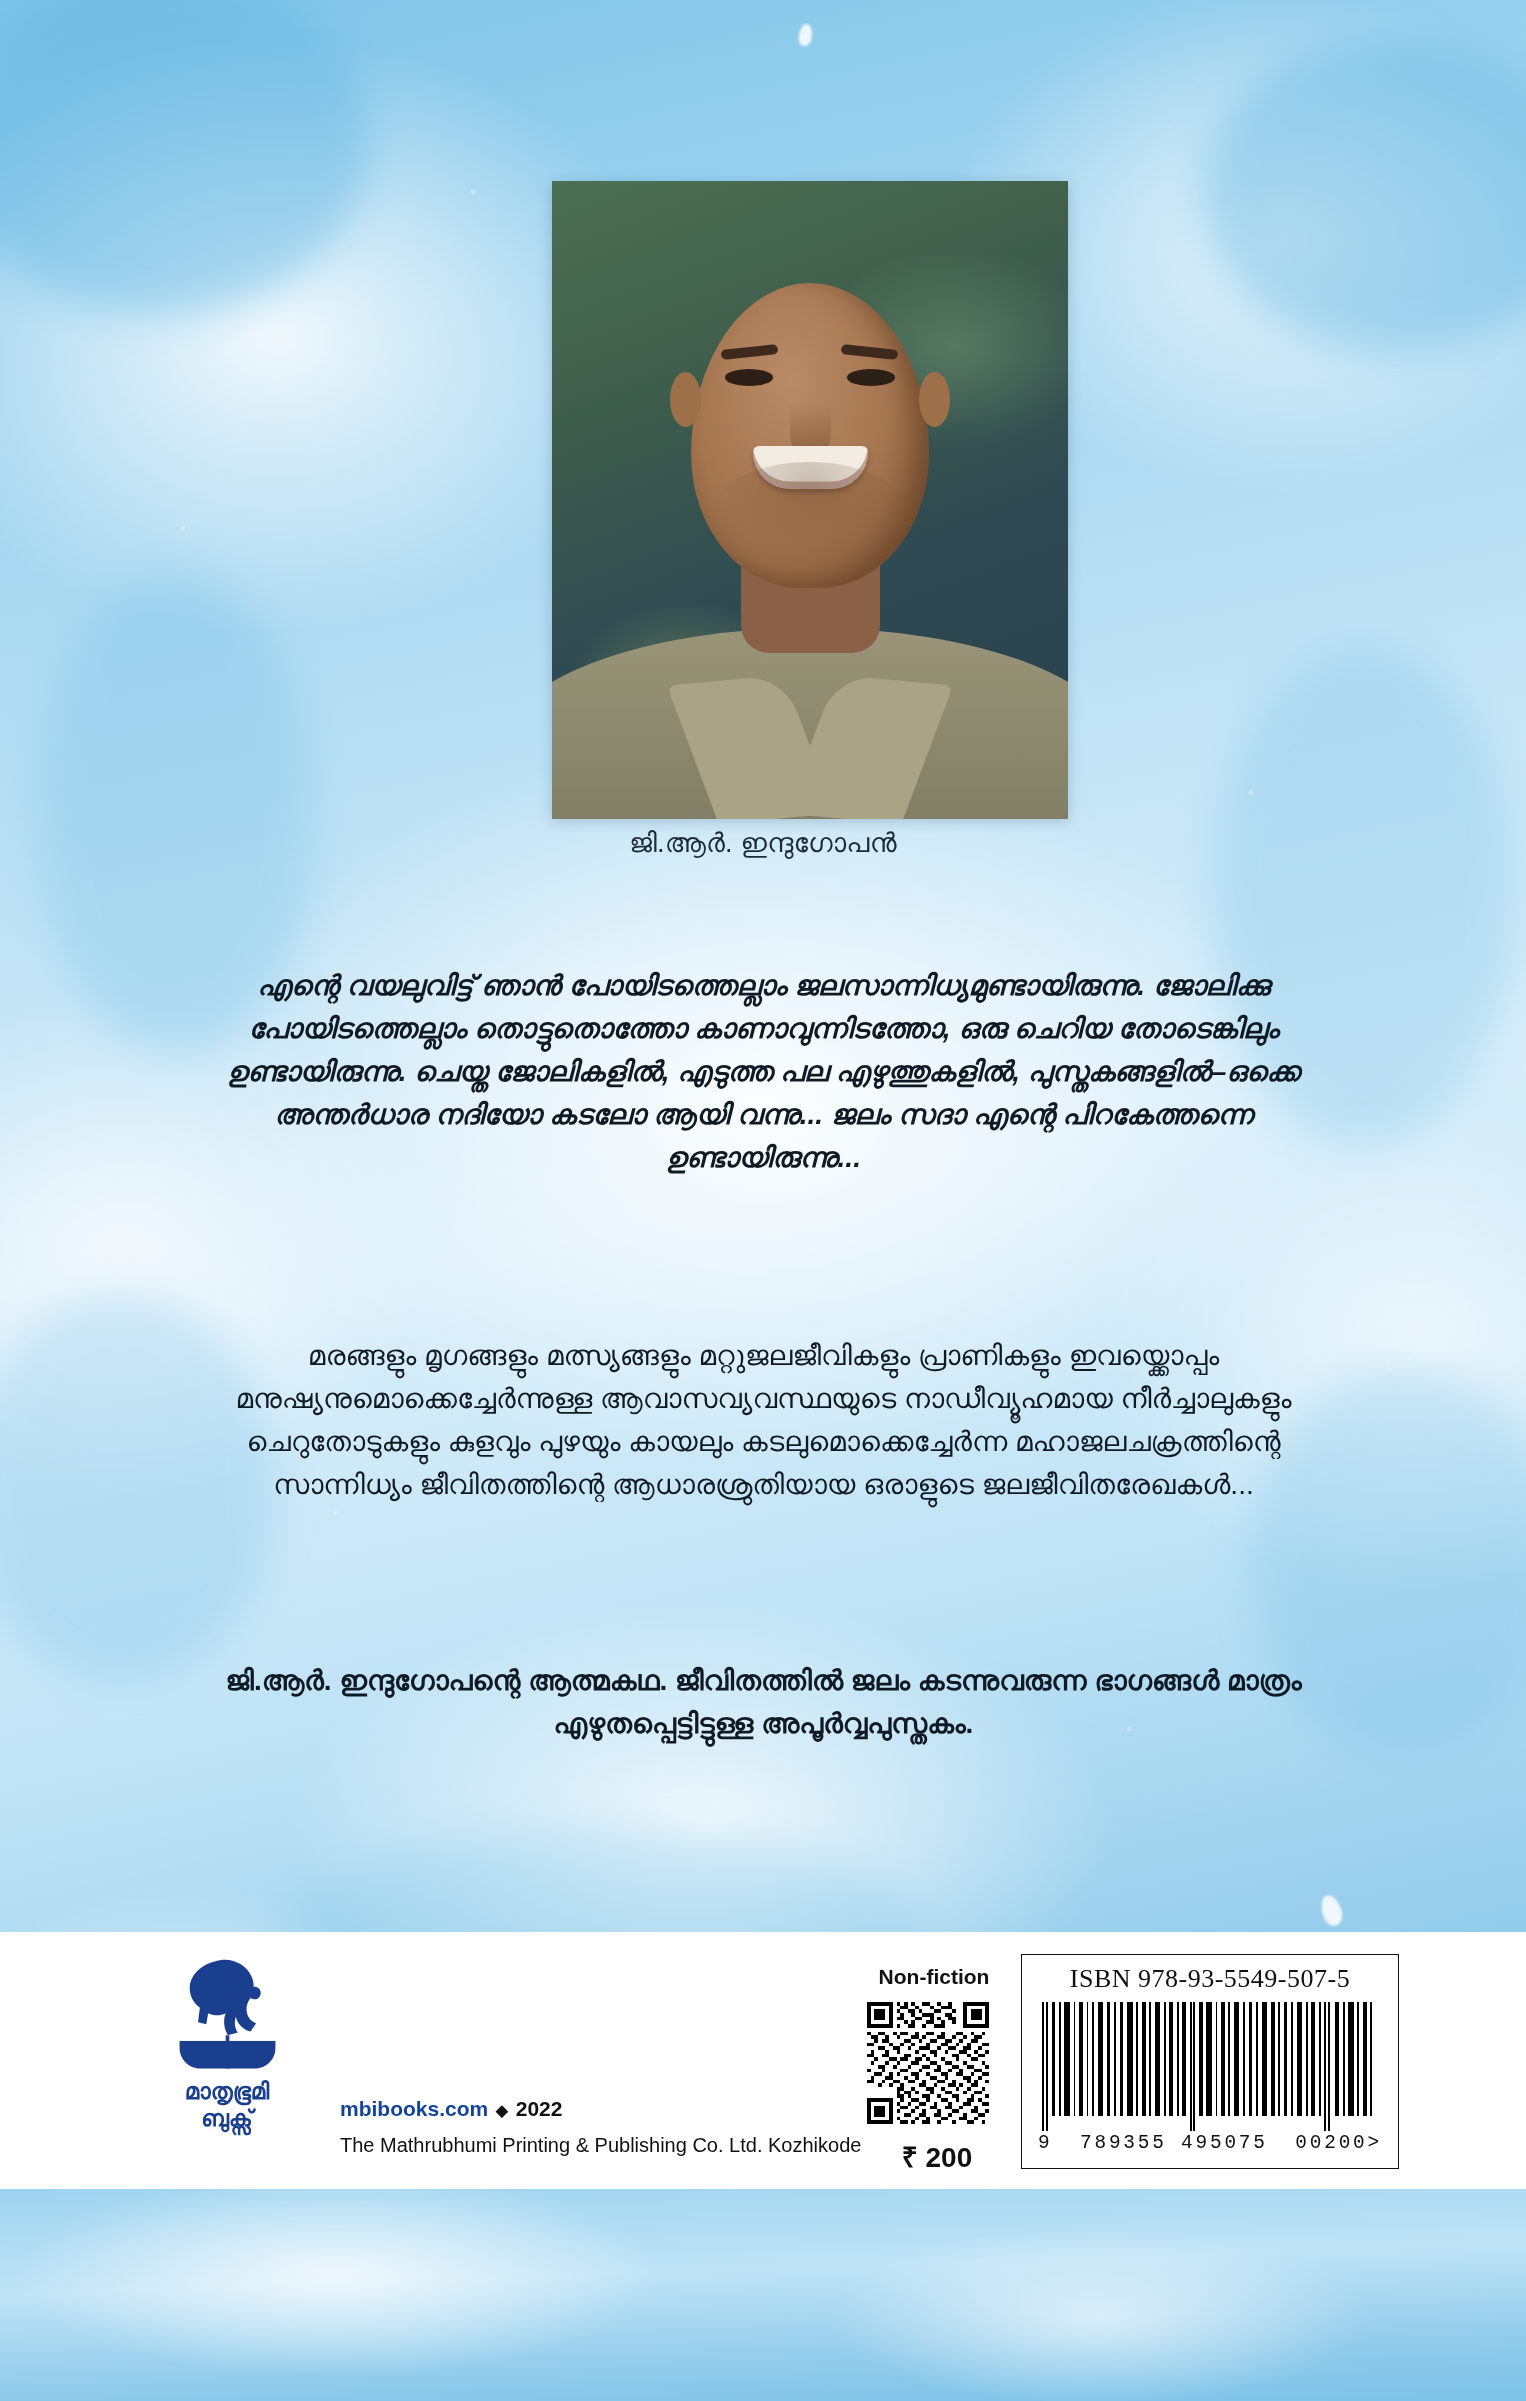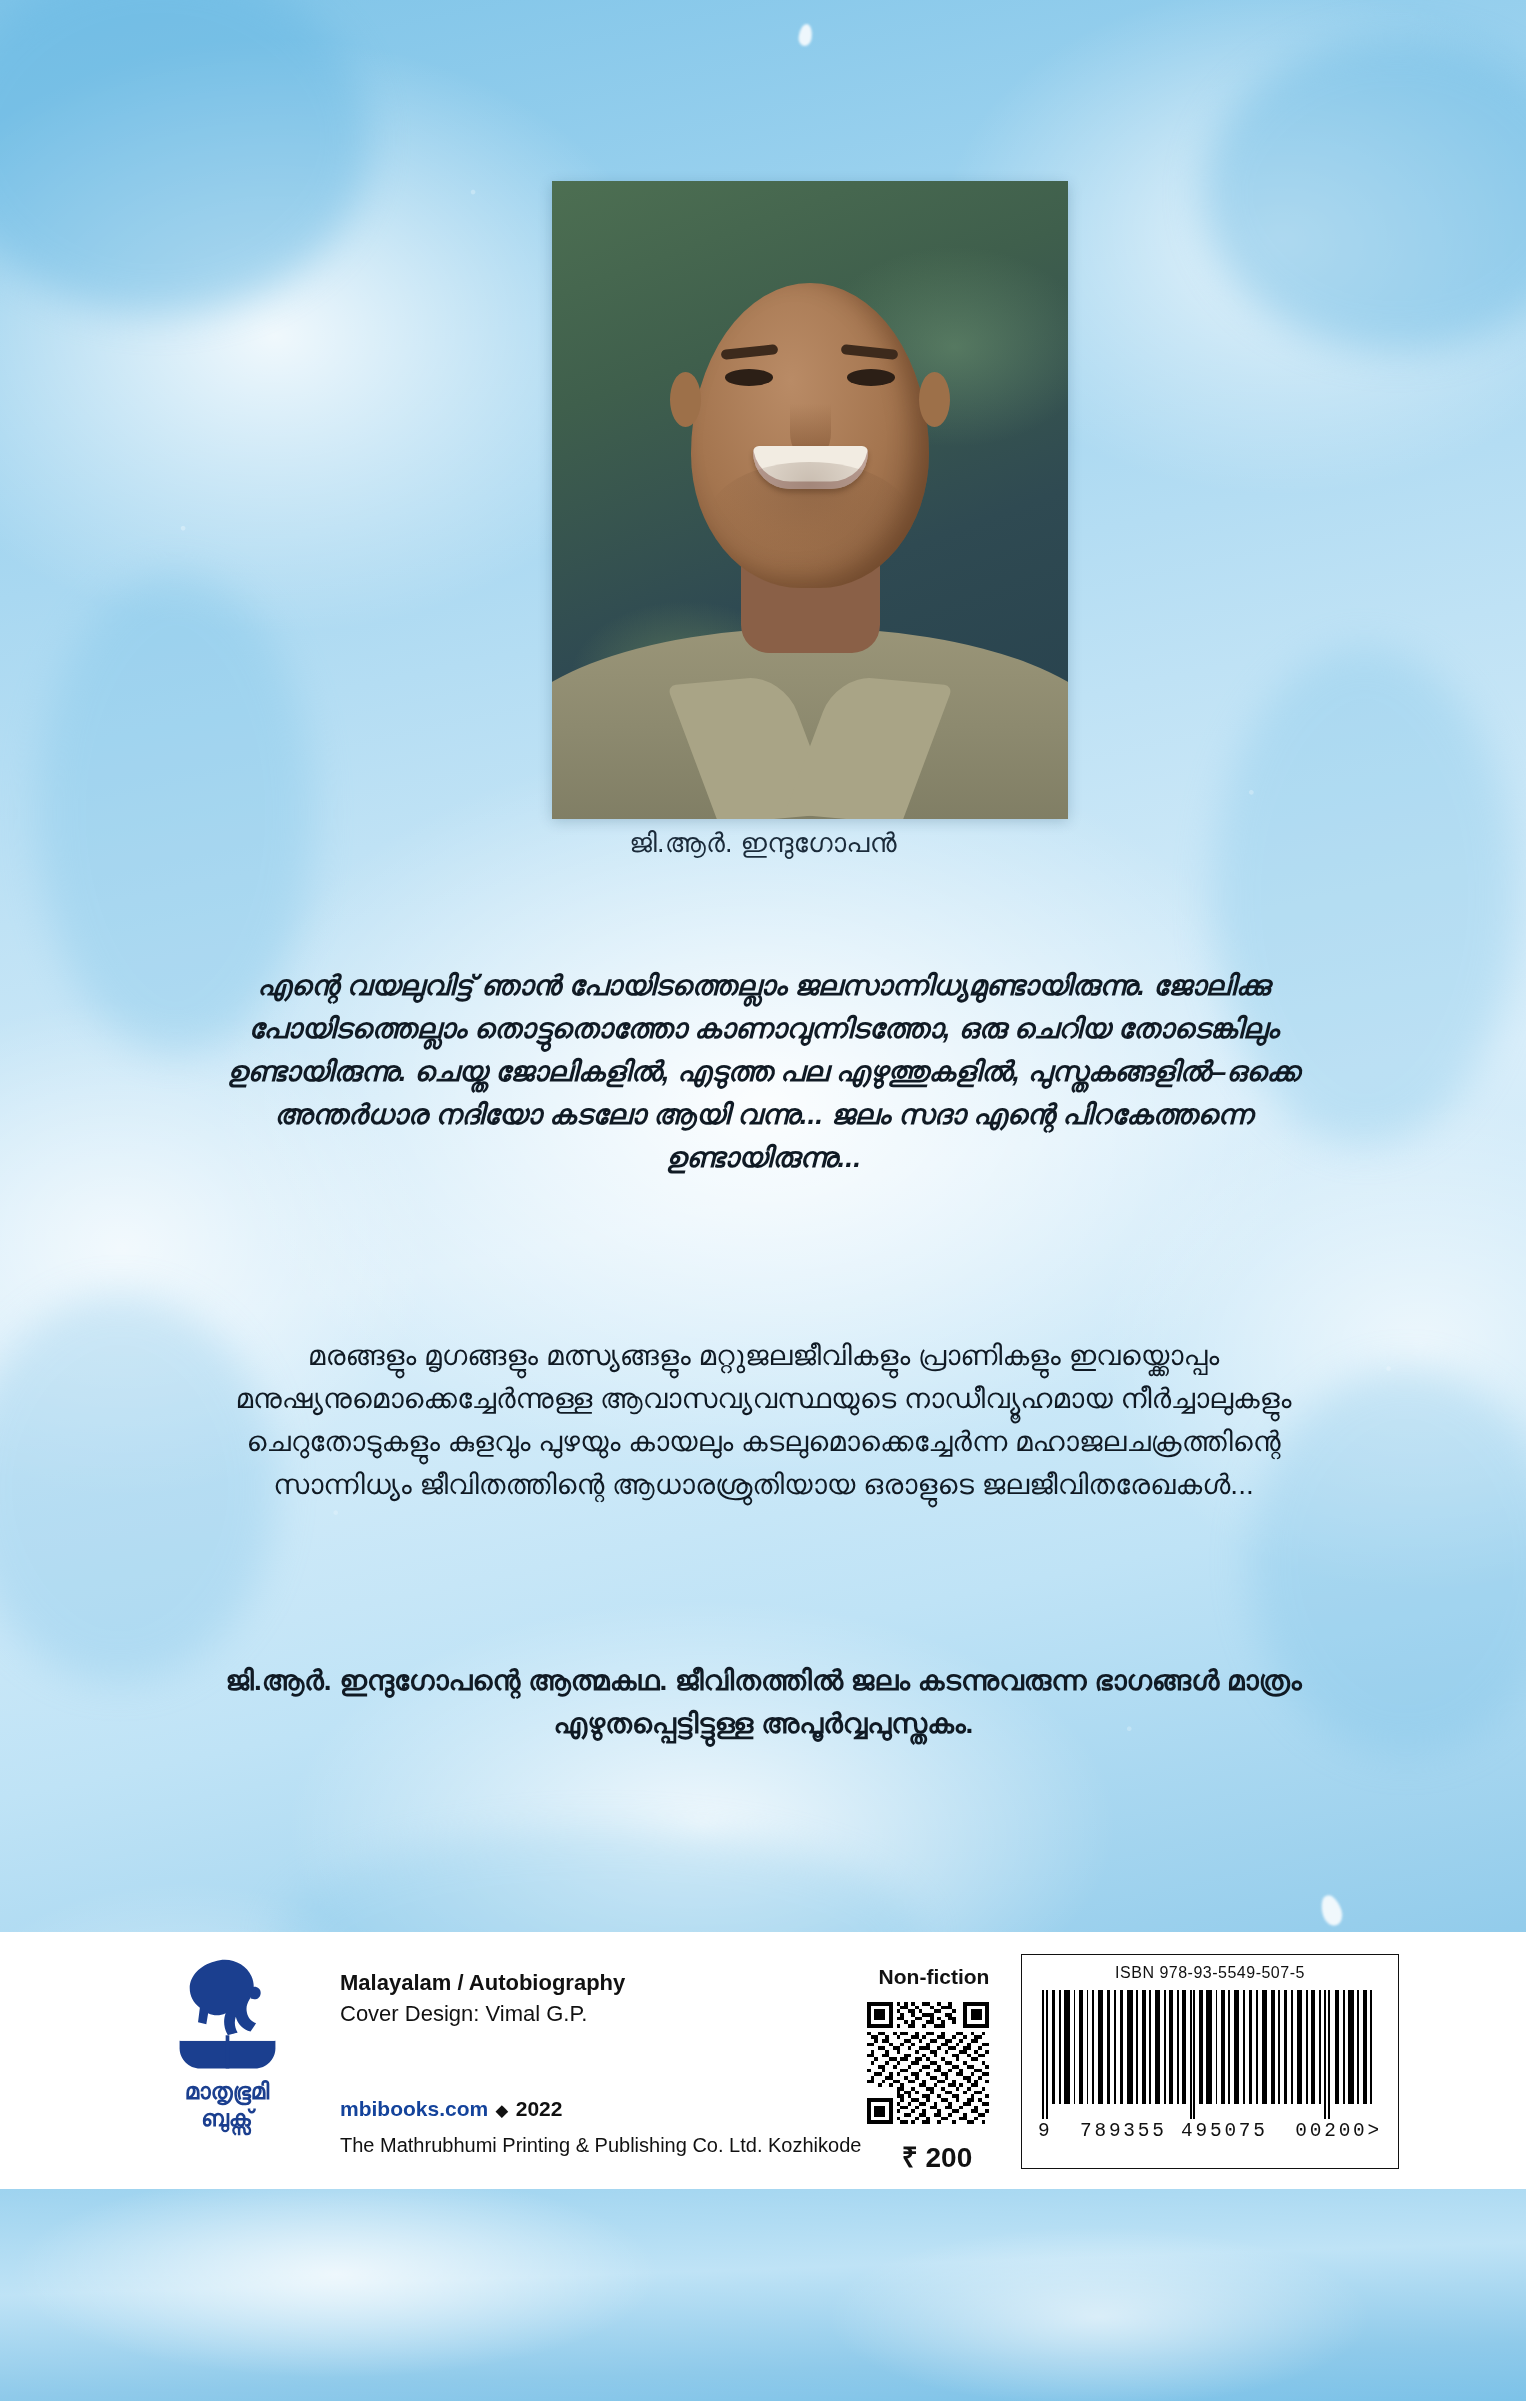--- a/index.html
+++ b/index.html
@@ -307,22 +307,22 @@
     position: absolute;
     left: 1021px;
     top: 22px;
     width: 376px;
     height: 213px;
     border: 1.8px solid #111;
     background: #fff;
   }
   .isbn-text {
     text-align: center;
-    font-family: Liberation Sans, sans-serif;
-    font-size: 16px;
+    font-family: Liberation Serif, serif;
+    font-size: 26px;
     letter-spacing: 0.5px;
     margin-top: 9.2px;
     color: #111;
   }
   .barcode {
     margin: 7.4px auto 0;
     width: 344px;
     height: 129px;
   }
   .barcode-digits {
@@ -420,24 +420,20 @@
             <path d="M18 92c14-10 34-12 52-6 18-6 38-4 52 6z" fill="#ffffff"></path>
             <path d="M70 86v36" stroke="#1b3f8f" stroke-width="4" fill="none"></path>
           </svg>
         </div>
         <div class="logo-text">
           <div>മാതൃഭൂമി</div>
           <div>ബുക്സ്</div>
         </div>
       </div>
 
-      <div class="meta">
-        <div>Malayalam / Autobiography</div>
-        <div class="light">Cover Design: Vimal G.P.</div>
-      </div>
 
       <div class="site-line">
         <span class="site">mbibooks.com</span><span class="diamond">◆</span><span class="year">2022</span>
       </div>
 
       <div class="publisher">The Mathrubhumi Printing &amp; Publishing Co. Ltd. Kozhikode</div>
 
       <div class="nonfiction">Non-fiction</div>
 
       <div class="qr">

